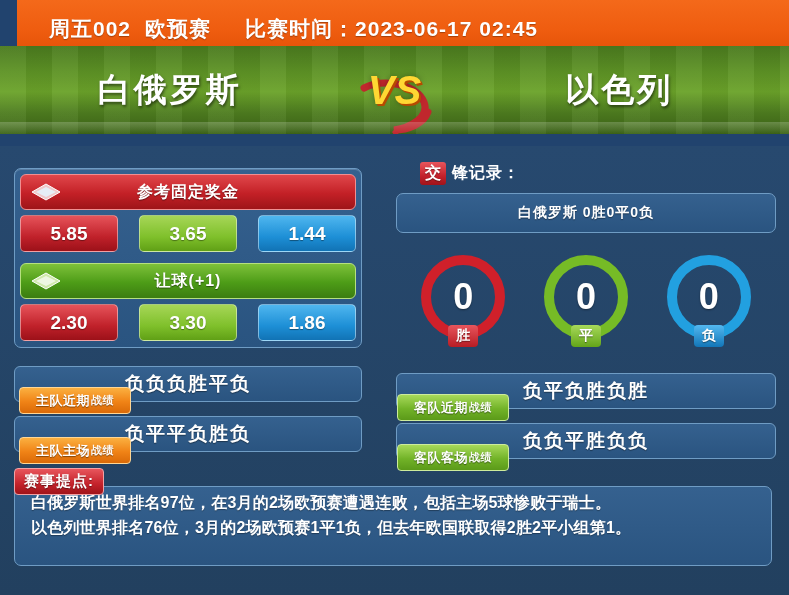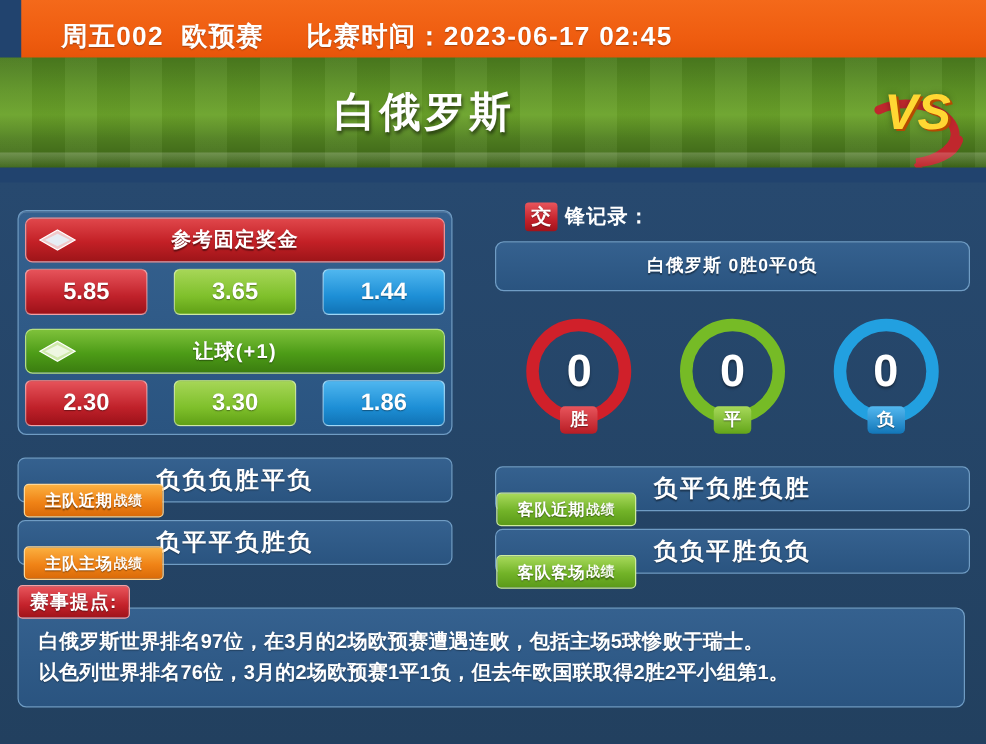--- a/index.html
+++ b/index.html
@@ -185,21 +185,21 @@
     color:#fff;font-size:15px;font-weight:bold;letter-spacing:1px;
     text-shadow:0 1px 1px rgba(0,0,0,.45);
     z-index:2;
   }
   .notebody{
     position:absolute;left:0;top:18px;width:758px;height:80px;
     border-radius:7px;
     background:linear-gradient(180deg,#35618f 0%,#2a5480 100%);
     border:1px solid #6f9cc4;
     box-sizing:border-box;
-    padding:16px 16px 0 16px;
+    padding:6px 16px 0 16px;
   }
   .notebody p{
     margin:0 0 4px 0;color:#fff;font-size:16px;font-weight:bold;
     letter-spacing:.2px;text-shadow:0 1px 1px rgba(0,0,0,.35);
     white-space:nowrap;
   }
 </style>
 </head>
 <body>
 
@@ -217,20 +217,21 @@
   <div class="field">
     <div class="teams">
       <div class="team">白俄罗斯</div>
       <div class="vs">
         <svg class="swoosh" viewBox="0 0 78 78">
           <path d="M6 16 C26 6 58 12 66 30 C72 45 52 56 36 58 C50 58 66 52 70 40" fill="none" stroke="#c0272d" stroke-width="7" stroke-linecap="round"></path>
           <path d="M36 58 C44 64 50 70 52 76 C44 72 38 66 34 60 Z" fill="#c0272d"></path>
         </svg>
         <span style="position:relative;z-index:2;">VS</span>
       </div>
+      <div class="team">以色列</div>
     </div>
   </div>
 
   <div class="content">
 
     <div class="leftcol">
 
       <div class="frame">
         <div class="banner red">
           <svg class="dia" viewBox="0 0 34 20">

